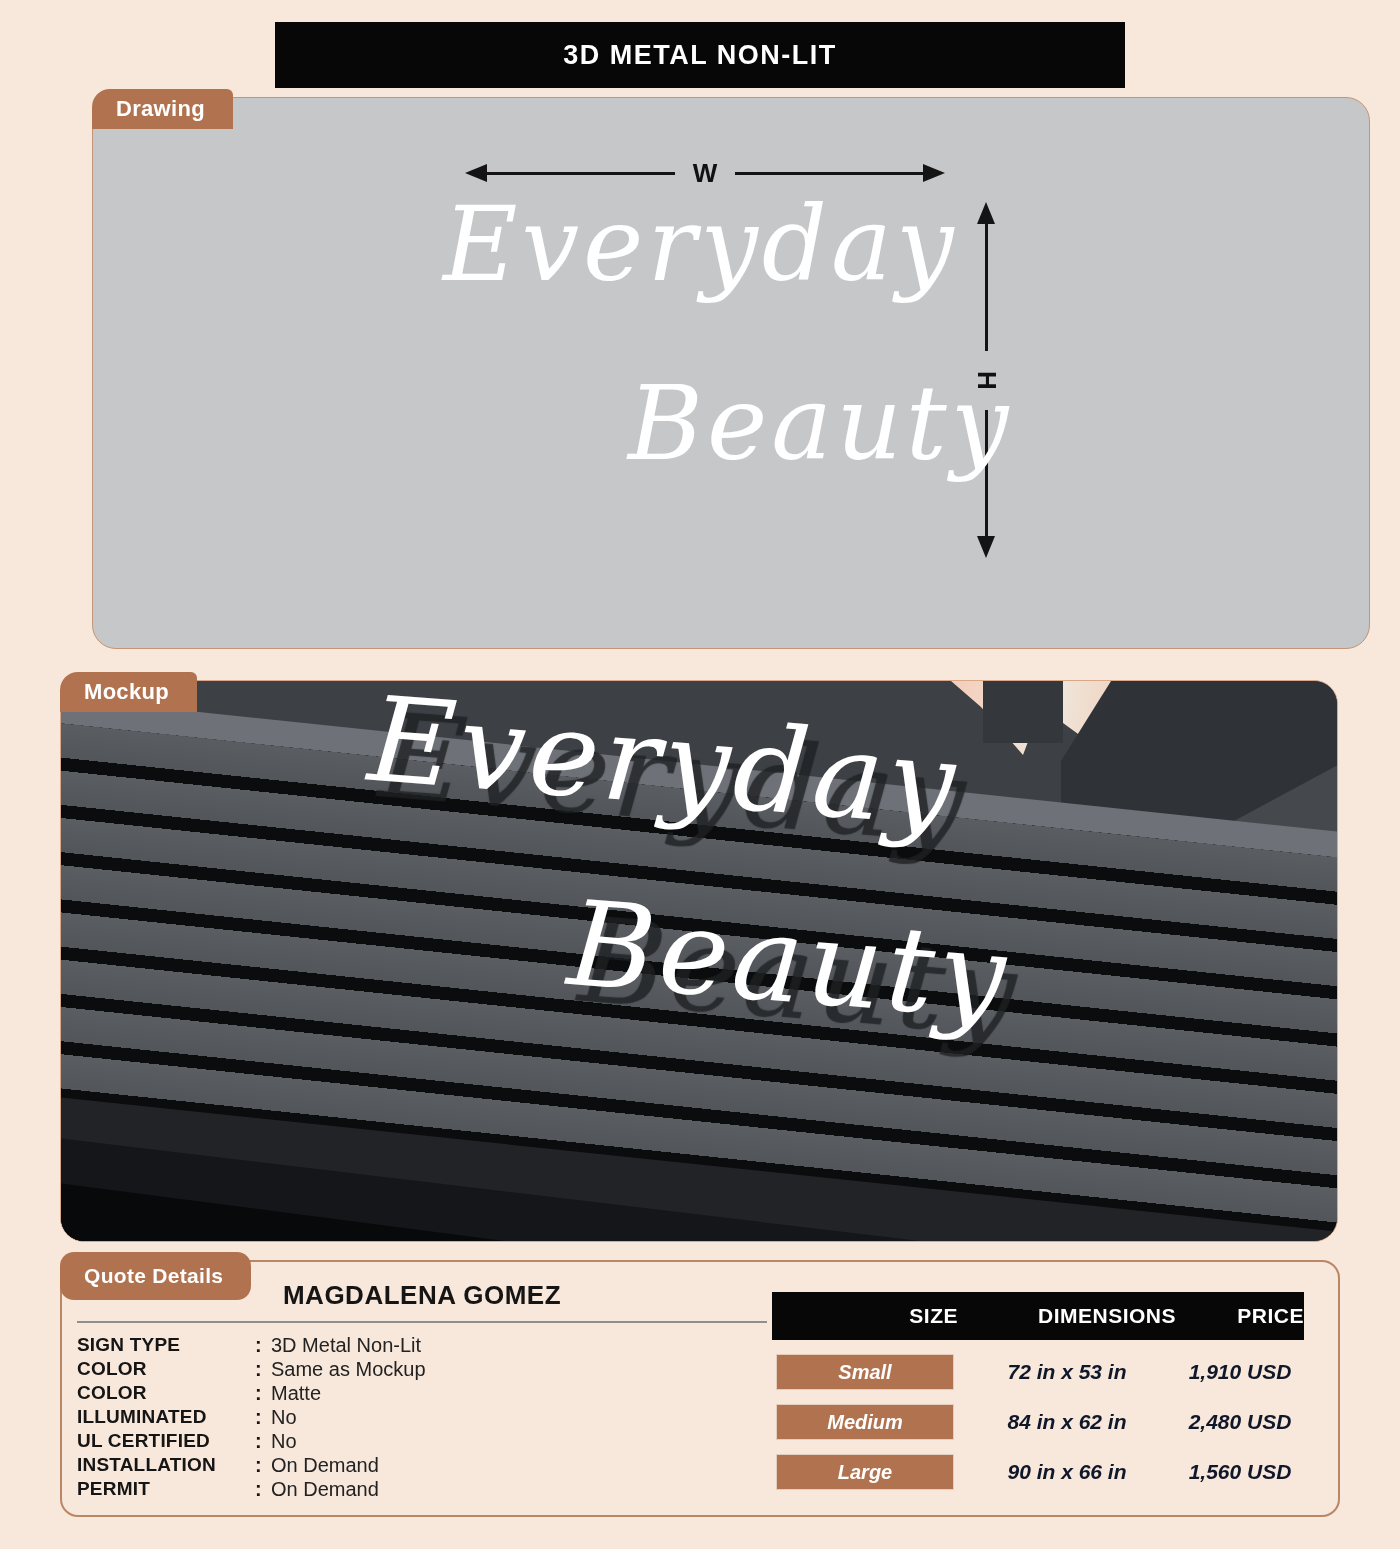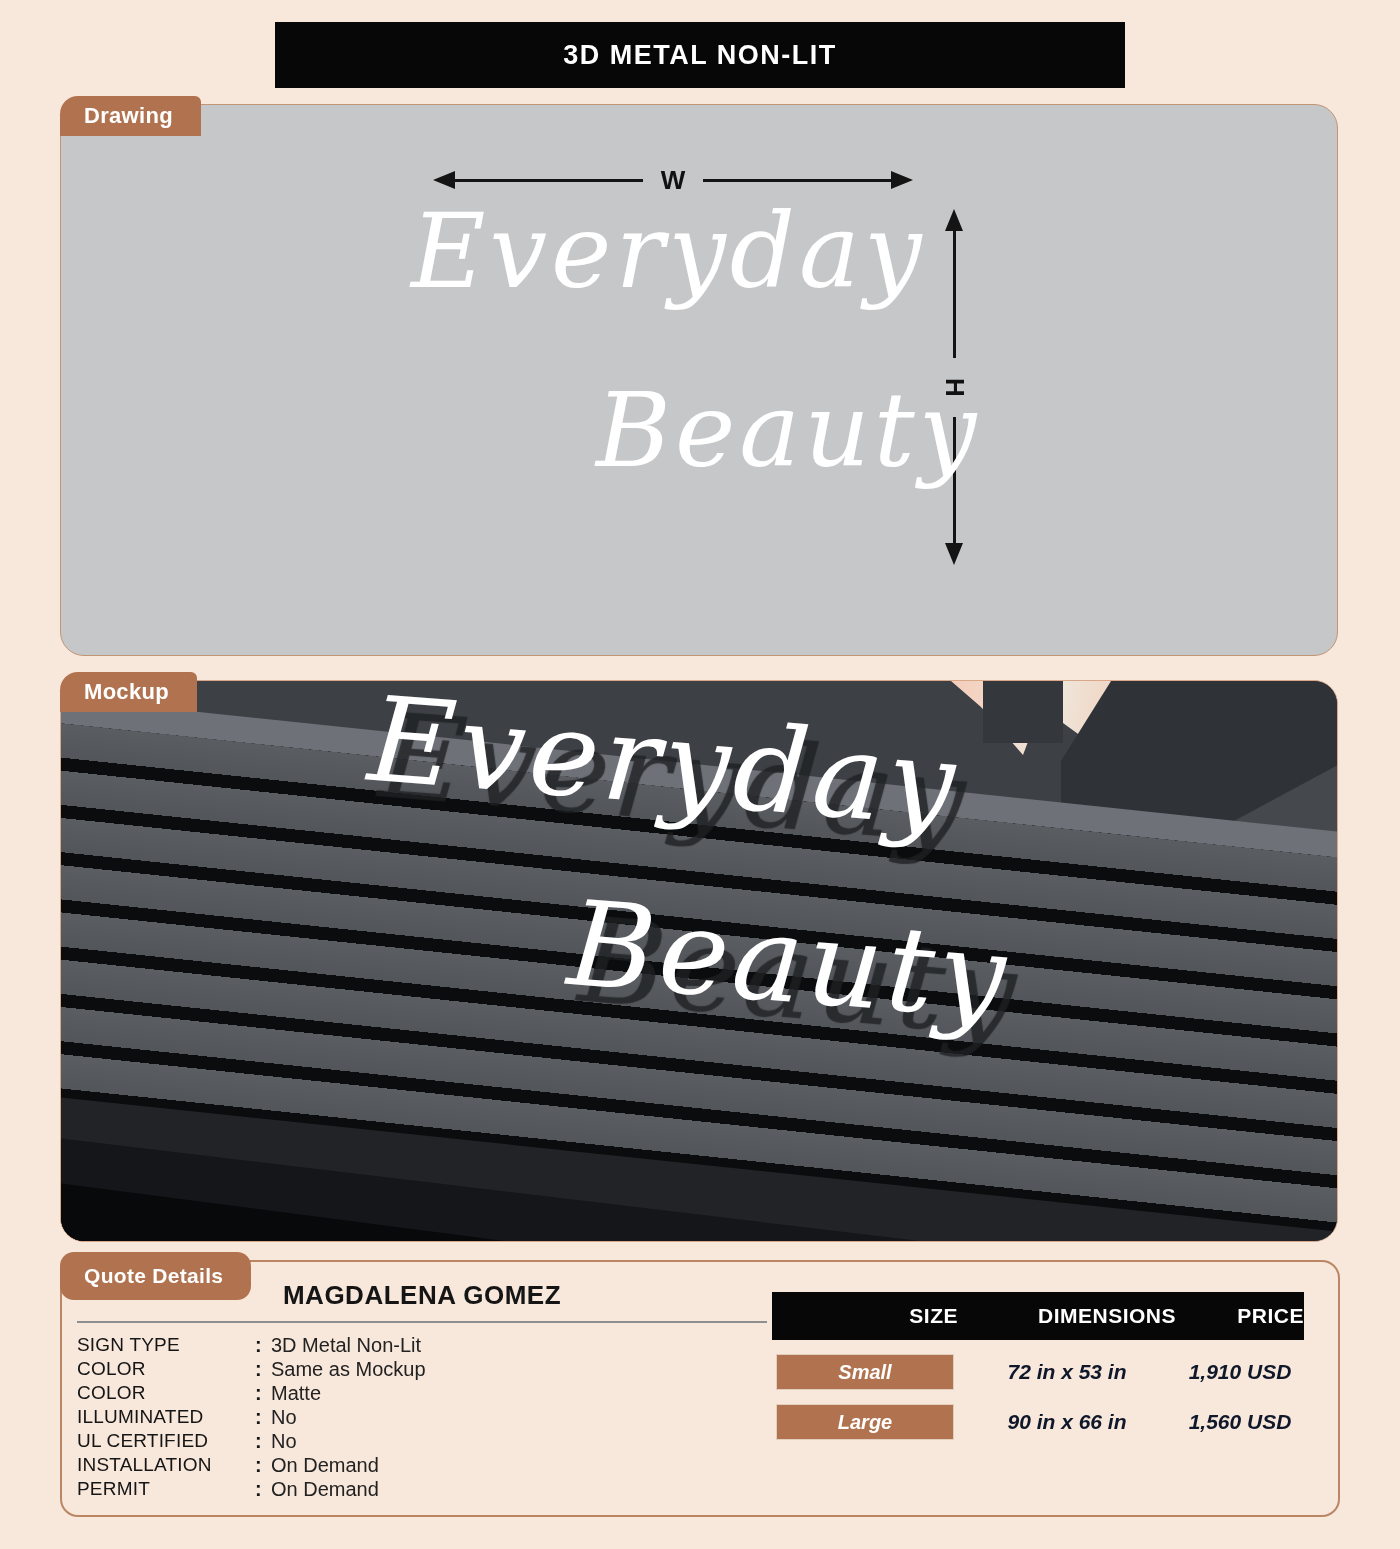--- a/index.html
+++ b/index.html
@@ -11,21 +11,21 @@
     display:flex;align-items:center;justify-content:center;}
   .title-bar span{color:#ffffff;font-weight:bold;font-size:27px;letter-spacing:1.5px;}
 
   
   .tab{position:absolute;left:0;top:0;z-index:5;height:40px;background:#b1734f;
     border-radius:18px 6px 0 0;display:flex;align-items:center;padding:0 28px 0 24px;}
   .tab span{color:#fff;font-weight:bold;font-size:22px;letter-spacing:0.3px;}
 
   
   .section{position:absolute;left:60px;width:1278px;}
-  #drawing-section{top:96px;height:560px;}
+  #drawing-section{top:89px;height:560px;margin-left:32px;}
   .drawing-panel{position:absolute;left:0;top:8px;width:1276px;height:550px;background:#c6c7c9;
     border:1px solid #c39576;border-radius:24px;overflow:hidden;}
 
   
   .arrow-h{position:absolute;left:372px;top:60px;width:480px;height:30px;display:flex;align-items:center;}
   .ah-line{height:3px;background:#141414;flex:1;}
   .tri{width:0;height:0;border-style:solid;}
   .tri-left{border-width:9px 22px 9px 0;border-color:transparent #141414 transparent transparent;}
   .tri-right{border-width:9px 0 9px 22px;border-color:transparent transparent transparent #141414;}
   .tri-up{border-width:0 9px 22px 9px;border-color:transparent transparent #141414 transparent;}
@@ -67,21 +67,21 @@
   
   #quote-section{top:1252px;height:270px;}
   #quote-section .tab{height:48px;border-radius:14px;}
   #quote-section .tab span{font-size:21px;}
   .quote-panel{position:absolute;left:0;top:8px;width:1276px;height:253px;
     border:2px solid #ba8664;border-radius:18px;}
   .quote-left{position:absolute;left:15px;top:18px;width:690px;}
   .customer-name{text-align:center;font-weight:bold;font-size:26px;color:#151515;letter-spacing:0.5px;}
   .name-divider{border:none;border-top:2px solid #8f8f8f;margin:10px 0 10px 0;}
   .spec-row{display:flex;line-height:24px;}
-  .spec-label{width:178px;font-weight:normal;font-size:19px;color:#151515;letter-spacing:0.2px;}
+  .spec-label{width:178px;font-weight:bold;font-size:19px;color:#151515;letter-spacing:0.2px;}
   .spec-colon{font-weight:bold;font-size:20px;color:#151515;width:16px;}
   .spec-value{font-size:20px;color:#222;}
 
   .quote-table{position:absolute;left:710px;top:30px;width:532px;}
   .qt-header{display:grid;grid-template-columns:186px 218px 128px;height:48px;background:#070707;align-items:center;}
   .qt-header span{color:#fff;font-weight:bold;font-size:21px;text-align:right;letter-spacing:0.5px;}
   .qt-row{display:grid;grid-template-columns:186px 218px 128px;align-items:center;margin-top:14px;font-style:italic;}
   .size-pill{width:176px;height:34px;margin-left:4px;background:#b1734f;border:1px solid #e3cdbc;
     display:flex;align-items:center;justify-content:center;}
   .size-pill span{color:#fff;font-weight:bold;font-size:20px;}
@@ -197,20 +197,27 @@
         </div>
         <div class="qt-row">
           <div class="size-pill">
             <span>Small</span>
           </div>
           <div class="qt-dim">72 in x 53 in</div>
           <div class="qt-price">1,910 USD</div>
         </div>
         <div class="qt-row">
           <div class="size-pill">
+            <span>Medium</span>
+          </div>
+          <div class="qt-dim">84 in x 62 in</div>
+          <div class="qt-price">2,480 USD</div>
+        </div>
+        <div class="qt-row">
+          <div class="size-pill">
             <span>Large</span>
           </div>
           <div class="qt-dim">90 in x 66 in</div>
           <div class="qt-price">1,560 USD</div>
         </div>
       </div>
 
     </div>
   </div>
 

